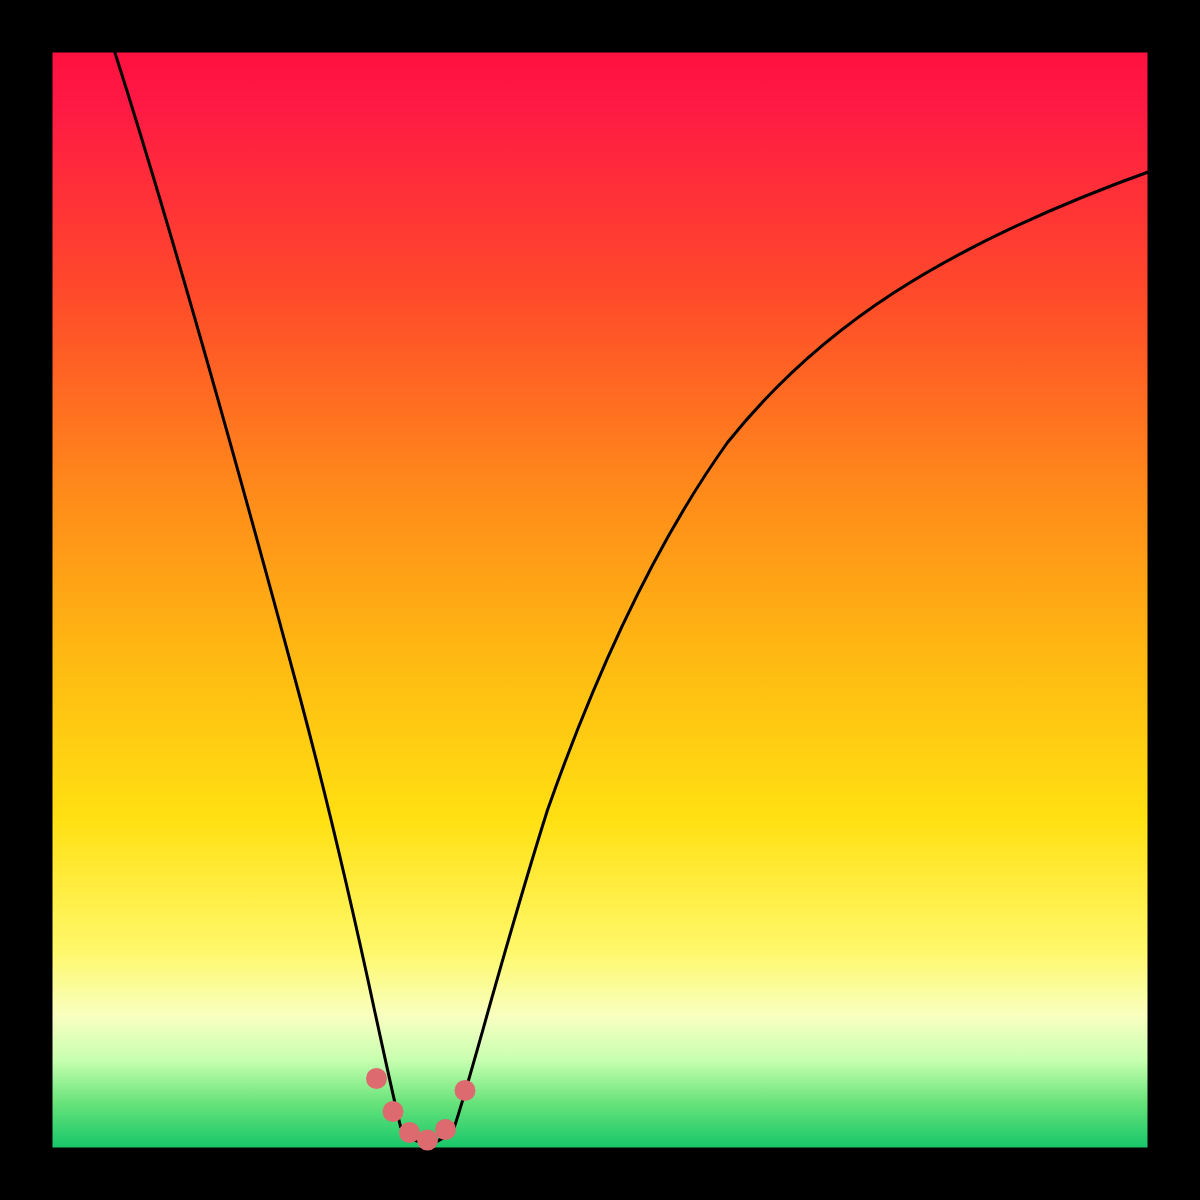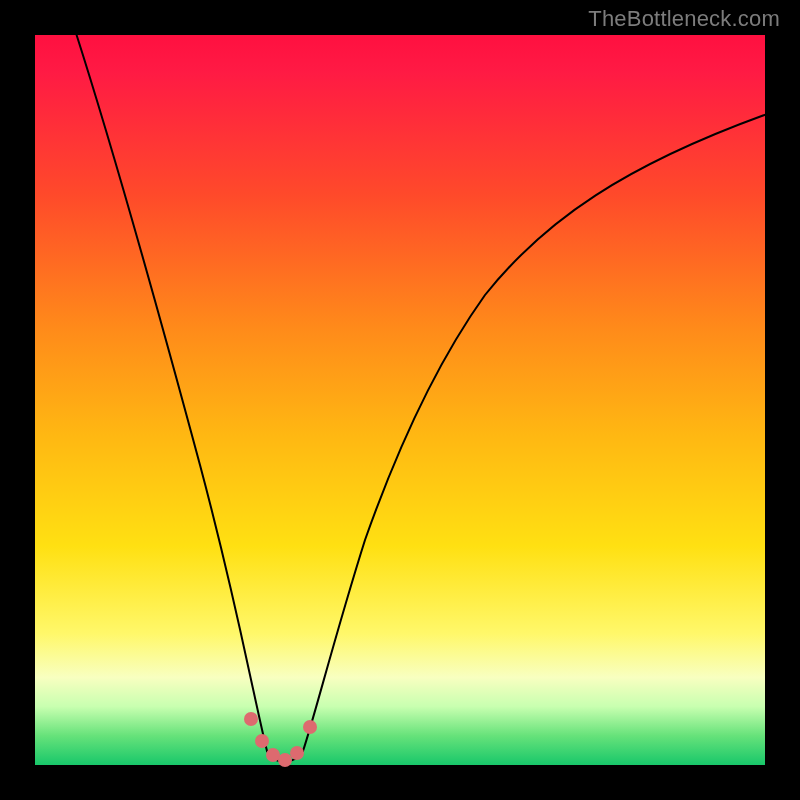--- a/index.html
+++ b/index.html
@@ -63,21 +63,20 @@
   }
   .dots circle {
     fill: #dd6a6f;
     stroke: none;
   }
 </style>
 </head>
 <body>
 
 <div class="frame">
-  <div class="watermark">TheBottleneck.com</div>
 
   <div class="plot-area">
     <svg class="curve" viewBox="0 0 730 730">
 
       <path class="stroke-main" d="M 40 -5
                C 80 120, 130 300, 165 430
                C 185 505, 200 570, 215 640
                C 222 672, 228 700, 232 716"></path>
 
       <path class="stroke-main" d="M 232 716

